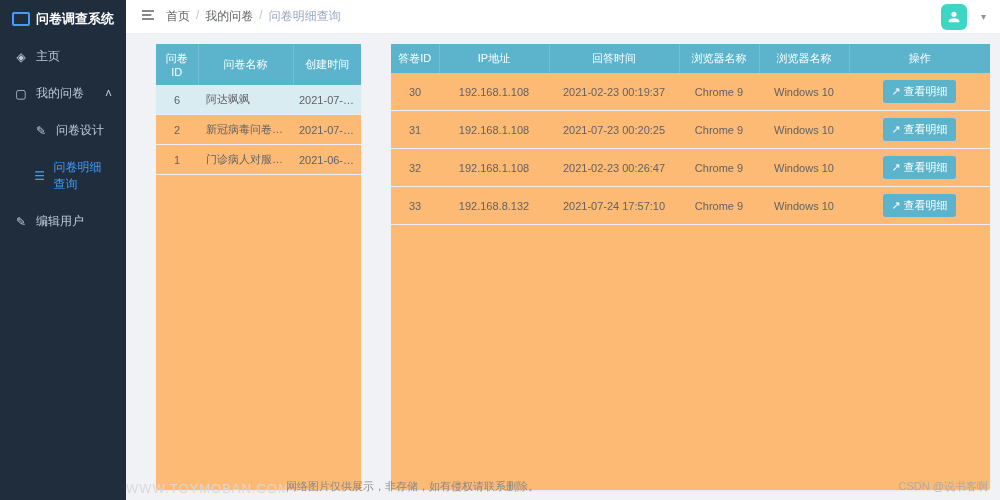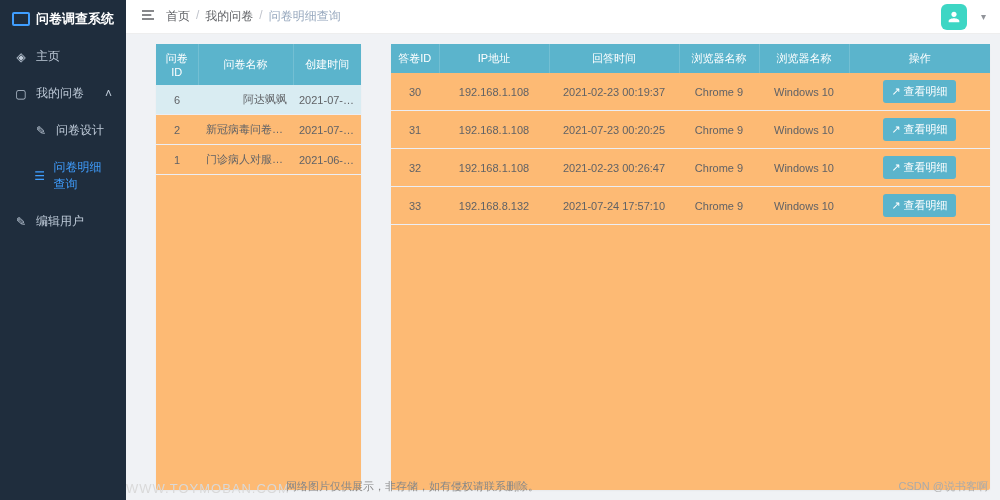--- a/index.html
+++ b/index.html
@@ -109,21 +109,21 @@
           <thead>
               <tr>
             <th>问卷ID</th>
             <th>问卷名称</th>
             <th>创建时间</th>
           </tr>
             </thead>
           <tbody id="left-body">
               <tr class="selected">
                 <td>6</td>
-    <td style="text-align:right;padding-left:8px">阿达飒飒</td>
+    <td style="text-align:left;padding-left:8px">阿达飒飒</td>
     <td>2021-07-13</td>
               </tr>
               <tr>
                 <td>2</td>
     <td style="text-align:right;padding-left:8px">新冠病毒问卷调查</td>
     <td>2021-07-08</td>
               </tr>
               <tr>
                 <td>1</td>
     <td style="text-align:left;padding-left:8px">门诊病人对服务体会与满意程...</td>

